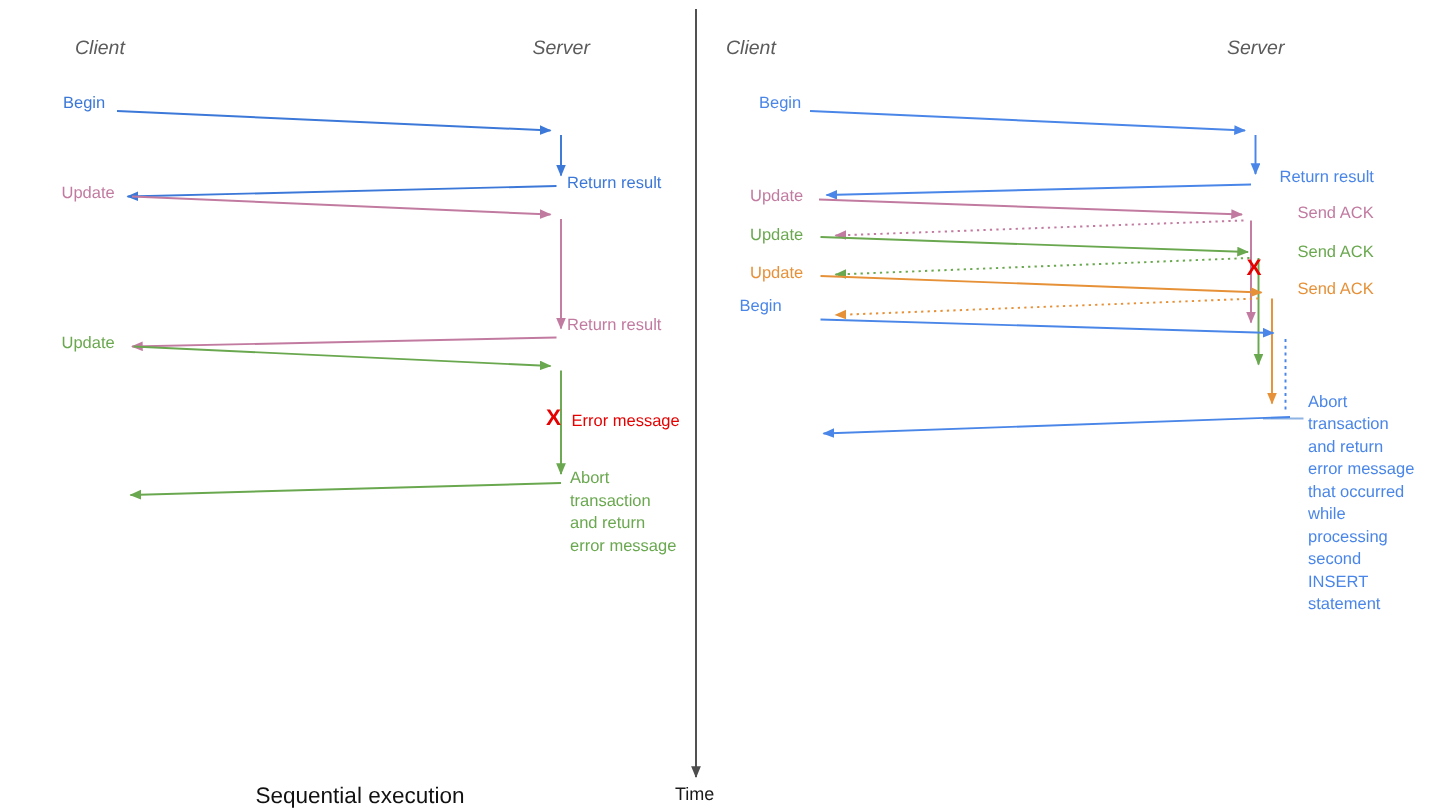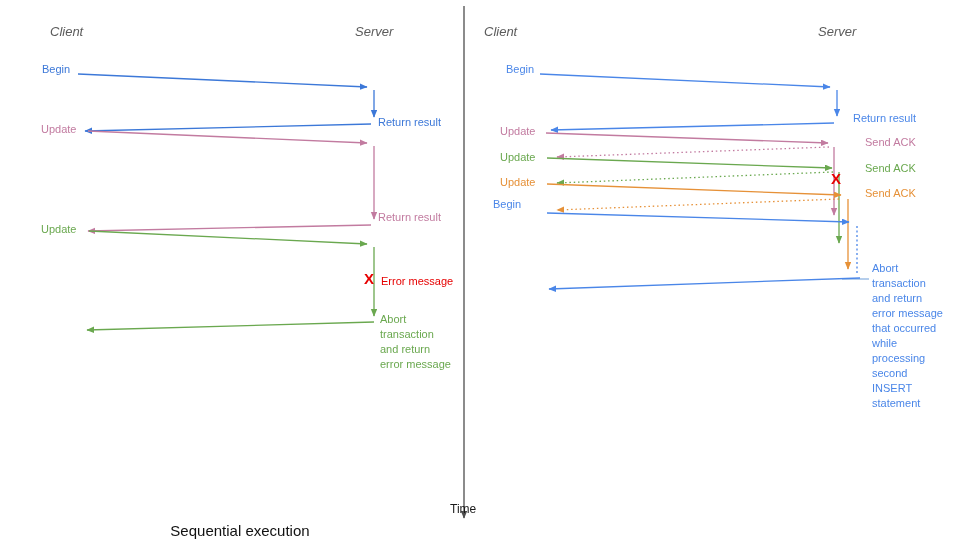--- a/index.html
+++ b/index.html
@@ -123,14 +123,14 @@
 transaction
 and return
 error message
 that occurred
 while
 processing
 second
 INSERT
 statement</div>
 
-  <div class="lbl time" style="left:450px;top:503px;">Time</div>
+  <div class="lbl time" style="left:450px;top:523px;">Time</div>
 </div>
 
 </body></html>

